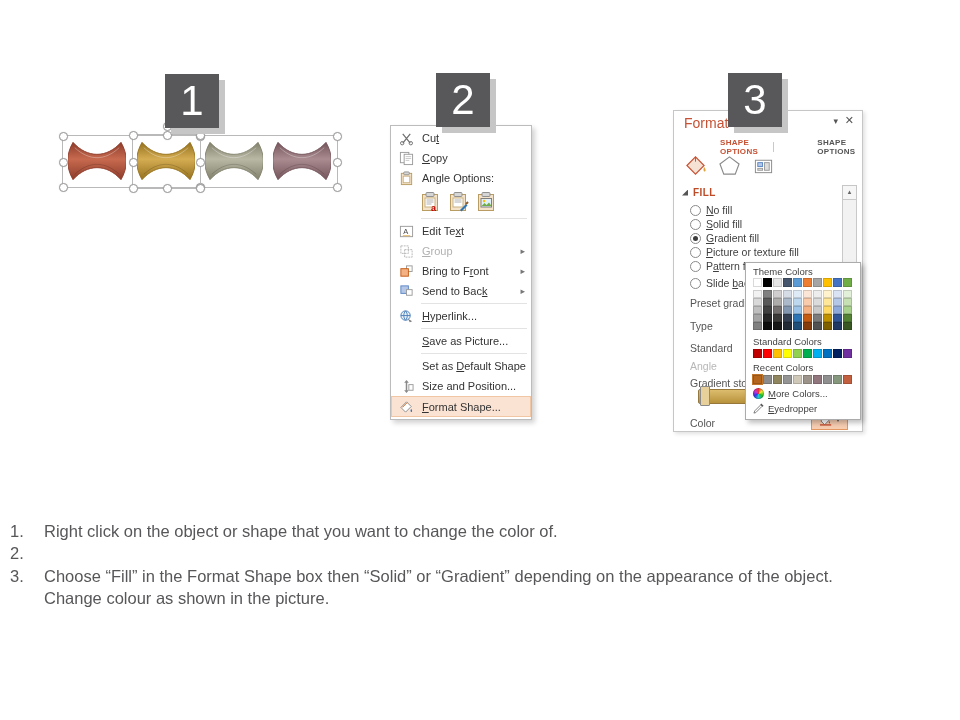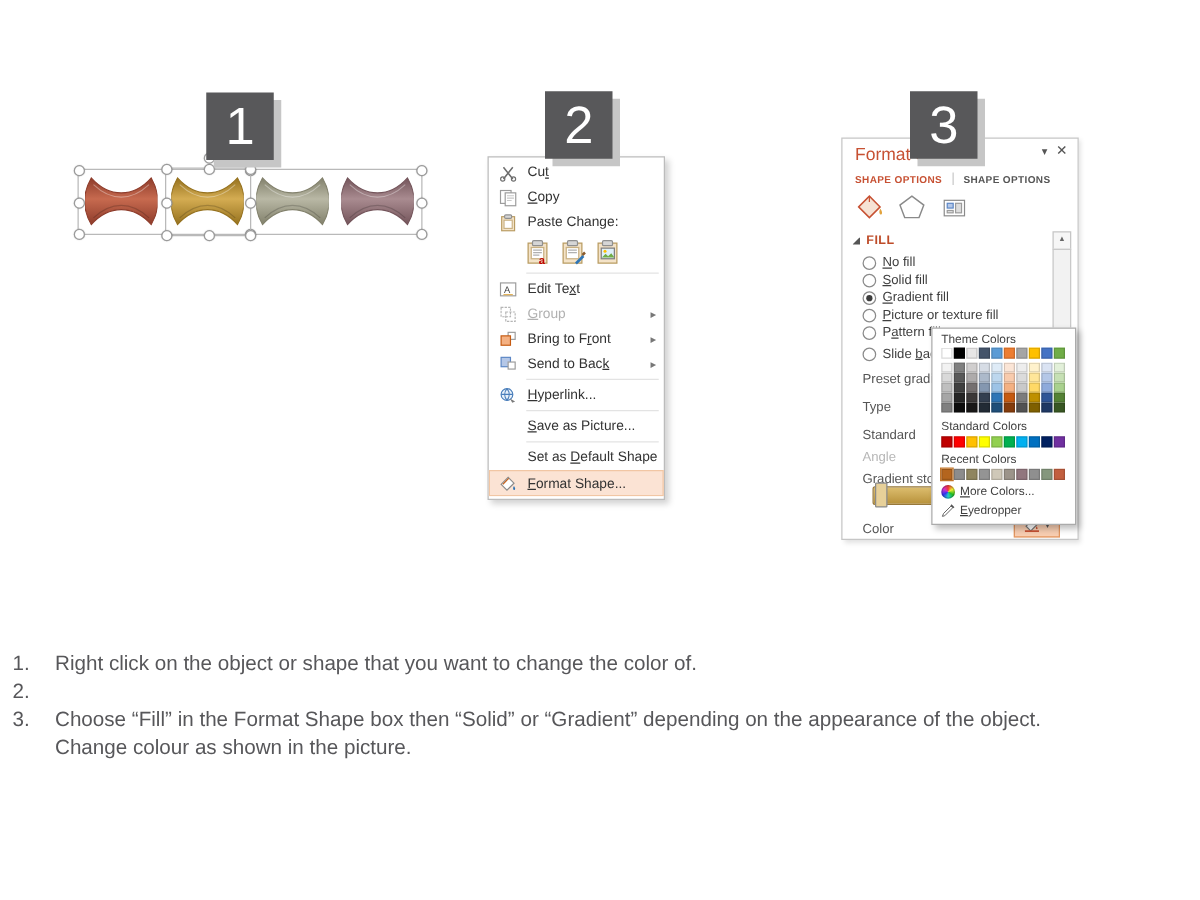--- a/index.html
+++ b/index.html
@@ -36,21 +36,21 @@
   .paste-ico{width:21px;height:21px;}
   .paste-ico svg{width:21px;height:21px;}
 
   
   .panel{position:absolute;left:673px;top:110px;width:188px;height:320px;background:#fff;
          border:1px solid #c6c6c6;box-shadow:2px 2px 4px rgba(0,0,0,.12);z-index:2;font-size:10.5px;color:#3f3f3f;}
   .panel-title{position:absolute;left:10px;top:4px;font-size:14px;color:#c75133;}
   .panel-caret{position:absolute;right:24px;top:5px;font-size:9px;color:#555;}
   .panel-close{position:absolute;right:8px;top:3px;font-size:11px;color:#555;}
   .panel-tabs{position:absolute;left:10px;top:27px;display:flex;align-items:center;gap:8px;}
-  .tab{font-size:8px;font-weight:bold;letter-spacing:.3px;color:#555;}
+  .tab{font-size:8px;font-weight:bold;letter-spacing:.3px;color:#555;margin-left:36px;}
   .tab.active{color:#c75133;}
   .tab-div{width:1px;height:10px;background:#c9c9c9;}
   .panel-icons{position:absolute;left:10px;top:44px;display:flex;gap:11px;align-items:center;}
   .p-ico svg{width:23px;height:21px;}
   .fill-header{position:absolute;left:8px;top:76px;display:flex;align-items:center;gap:5px;}
   .fill-tri{width:6px;height:6px;background:#555;clip-path:polygon(100% 0,100% 100%,0 100%);}
   .fill-txt{font-size:10px;font-weight:bold;color:#be4b28;letter-spacing:.4px;}
   #fill-options{position:absolute;left:16px;top:92px;}
   .radio-row{display:flex;align-items:center;height:14px;}
   .radio-row.gap{margin-top:3px;}
@@ -207,21 +207,21 @@
           <span class="mi-label"><u>C</u>opy</span>
         </div>
         <div class="menu-item">
           <span class="mi-icon">
             <svg viewBox="0 0 16 16">
               <rect x="2.5" y="2.5" width="11" height="12" fill="#f4e3c8" stroke="#b99c62"></rect>
               <rect x="5" y="1" width="6" height="3" rx="1" fill="#d6d6d6" stroke="#909090"></rect>
               <rect x="4.5" y="5.5" width="7" height="7" fill="#fff" stroke="#c9b183"></rect>
             </svg>
           </span>
-          <span class="mi-label">Paste Change:</span>
+          <span class="mi-label">Angle Options:</span>
         </div>
         <div class="paste-row">
           <span class="paste-ico"><svg viewBox="0 0 21 21">
               <rect x="2.5" y="3.5" width="15" height="16" fill="#f4e3c8" stroke="#b99c62"></rect>
               <rect x="6" y="1.5" width="8" height="4" rx="1" fill="#d6d6d6" stroke="#909090"></rect>
               <rect x="5" y="7" width="10" height="9" fill="#fff" stroke="#c9b183"></rect>
               <path d="M6.5 9h7M6.5 11h7M6.5 13h5" stroke="#b0b0b0"></path>
               <text x="11" y="20" font-size="9" fill="#C00000" font-weight="bold">a</text>
             </svg></span>
           <span class="paste-ico"><svg viewBox="0 0 21 21">
@@ -295,20 +295,29 @@
         <div class="menu-sep"></div>
         <div class="menu-item">
           <span class="mi-icon"></span>
           <span class="mi-label"><u>S</u>ave as Picture...</span>
         </div>
         <div class="menu-sep"></div>
         <div class="menu-item">
           <span class="mi-icon"></span>
           <span class="mi-label">Set as <u>D</u>efault Shape</span>
         </div>
+        <div class="menu-item">
+          <span class="mi-icon">
+            <svg viewBox="0 0 16 16">
+              <path d="M8 1l2.5 3H8.8v8h1.7L8 15l-2.5-3h1.7V4H5.5z" fill="#8a8a8a"></path>
+              <rect x="10.5" y="6" width="4.5" height="6" fill="#fff" stroke="#9b9b9b"></rect>
+            </svg>
+          </span>
+          <span class="mi-label">Size and Position...</span>
+        </div>
         <div class="menu-item highlighted">
           <span class="mi-icon">
             <svg viewBox="0 0 16 16">
               <path d="M2 9l6-6 5 5-6 6z" fill="#fff" stroke="#8a8a8a"></path>
               <path d="M13 10.5c1.3 1.8 1.3 3.1.4 3.4-.9.3-1.8-1.4-.4-3.4z" fill="#2E75B6"></path>
               <path d="M3.5 9l5-5" stroke="#C55A11"></path>
             </svg>
           </span>
           <span class="mi-label"><u>F</u>ormat Shape...</span>
         </div>

